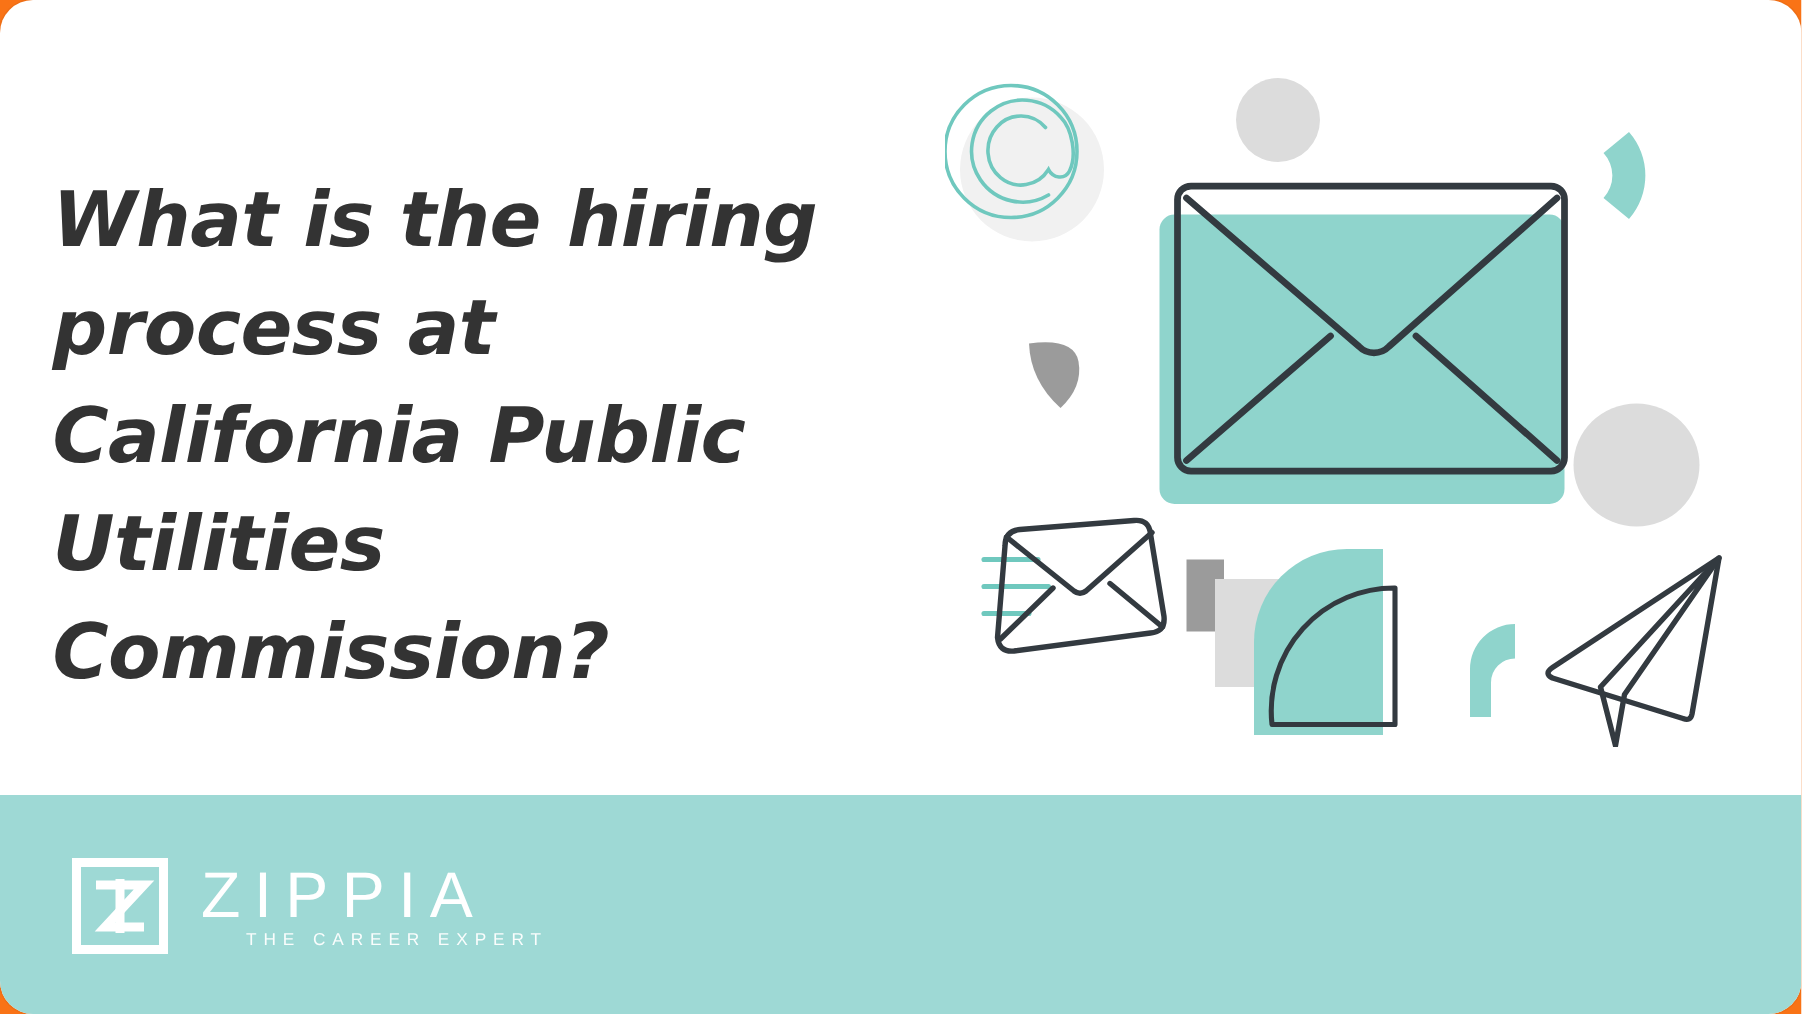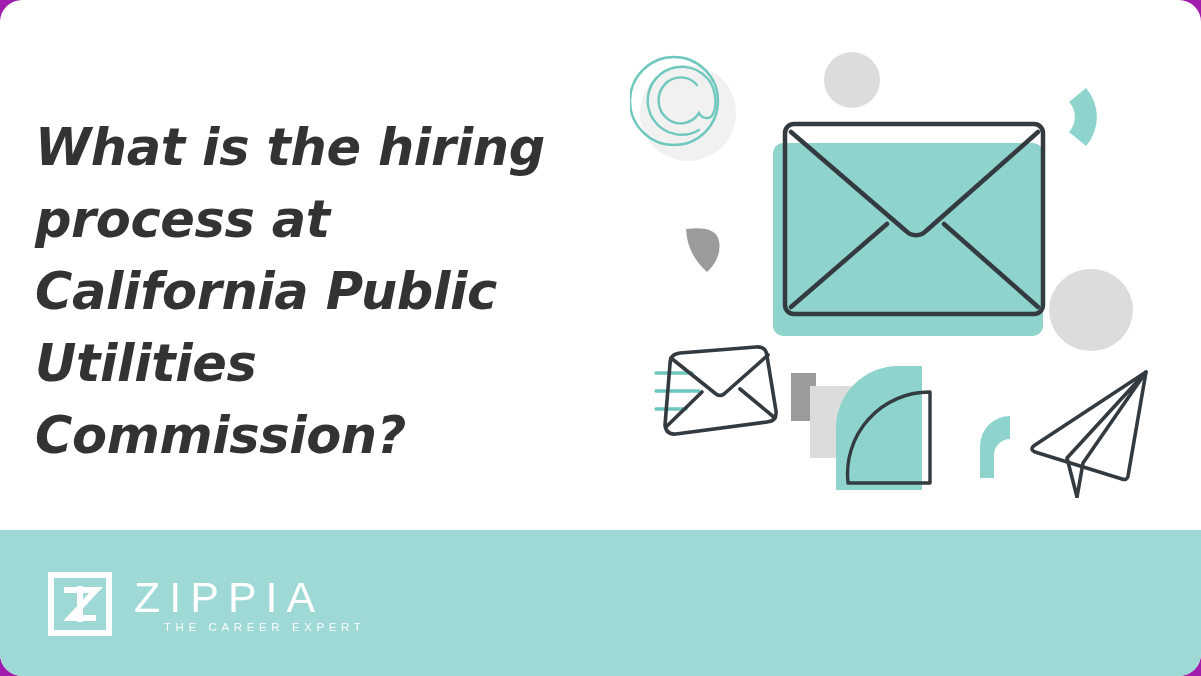--- a/index.html
+++ b/index.html
@@ -10,21 +10,21 @@
   }
   body {
     font-family: "Liberation Sans", "DejaVu Sans", sans-serif;
   }
 
   #card {
     position: relative;
     width: 1201px;
     height: 676px;
     overflow: hidden;
-    background: #a21caf;
+    background: #f97316;
   }
 
   
   .card-surface {
     position: absolute;
     left: 0;
     top: 0;
     width: 1201px;
     height: 676px;
     background: #ffffff;

